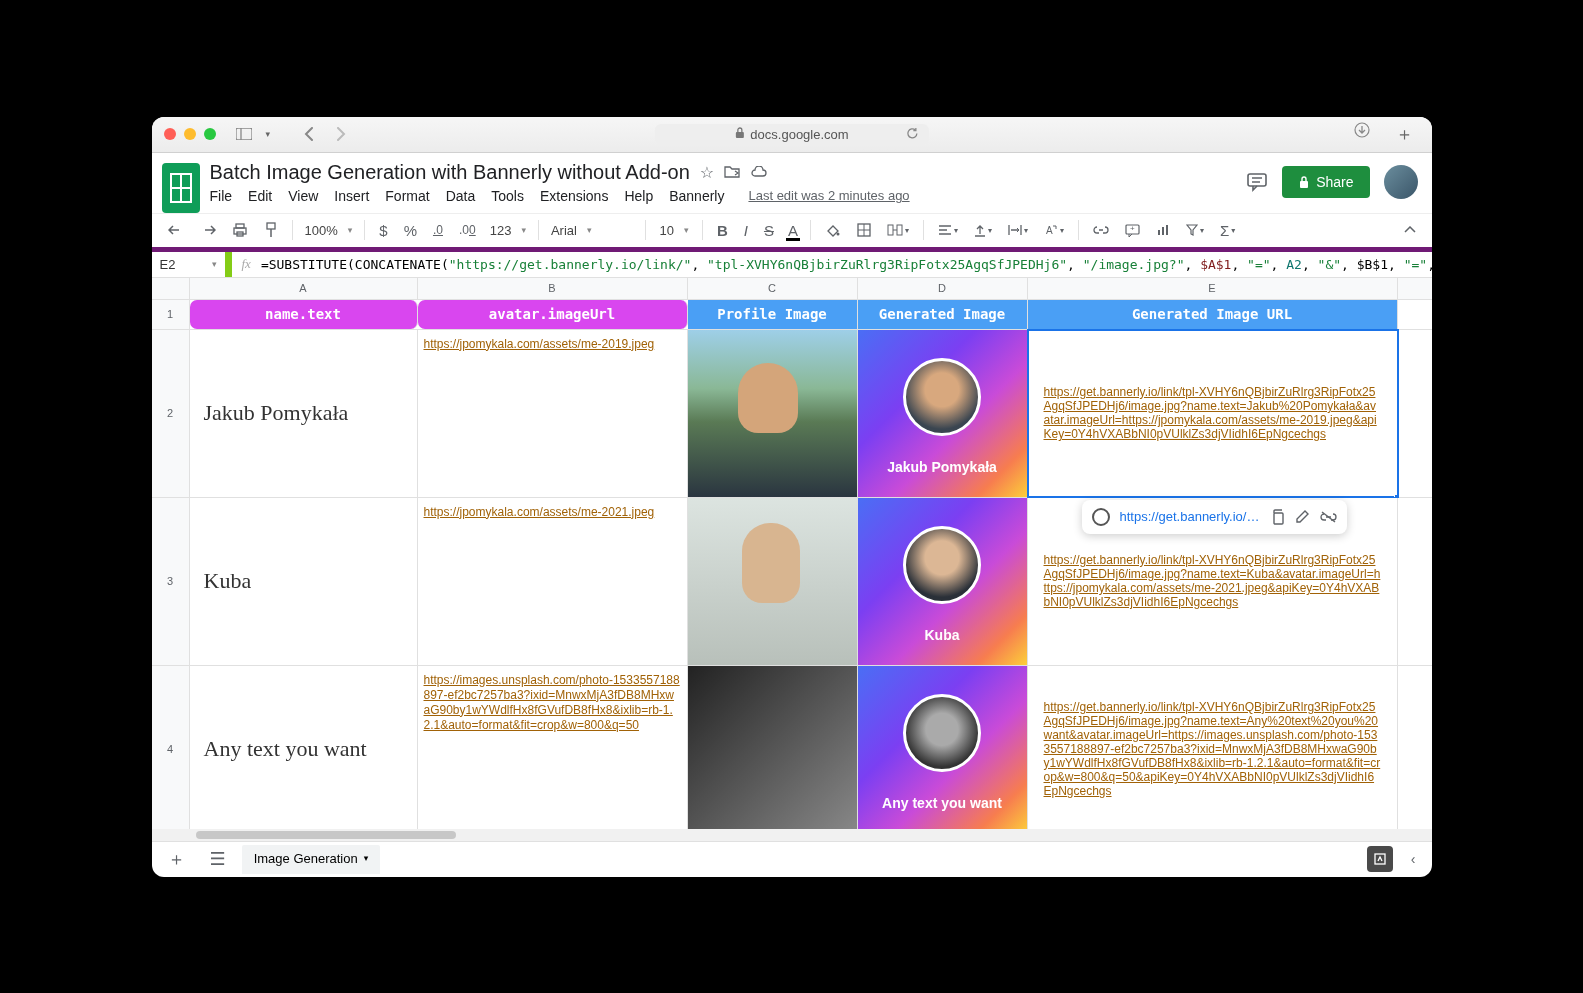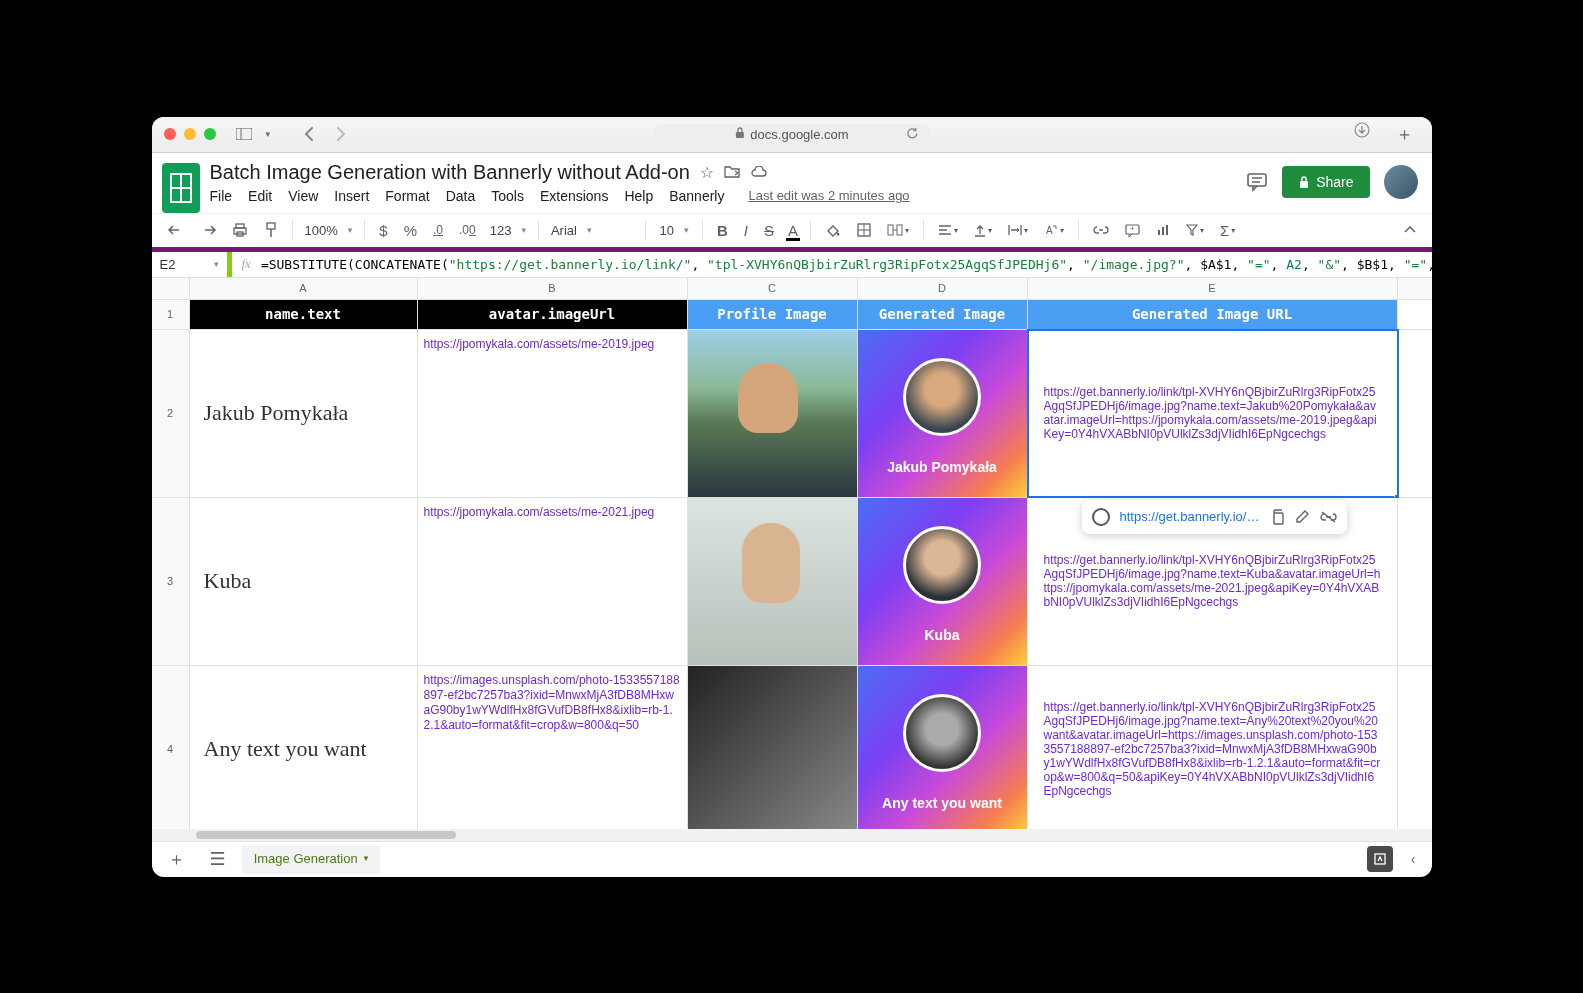--- a/index.html
+++ b/index.html
@@ -87,46 +87,46 @@
   }
   .tbtn { padding:4px 6px; color:#5f6368; font-size:15px; display:flex; align-items:center;}
   .tsep { width:1px; height:20px; background:#e0e0e0; margin:0 4px;}
   .tsel { display:flex; align-items:center; gap:4px; padding:2px 4px; font-size:13px;}
   .tsel .caret { font-size:9px; color:#888; margin-left:6px;}
   .font-color-btn { position:relative; padding:2px 4px;}
   .font-color-btn .uline { position:absolute; bottom:0; left:2px; right:2px; height:3px; background:#000;}
   .toolbar-collapse { margin-left:auto; }
   
   .formula-bar { display:flex; align-items:center; border-bottom:1px solid #e0e0e0; height:26px; font-size:13px;}
-  .name-box { width:80px; padding:0 8px; color:#333; border-right:5px solid #84cc16; height:100%; display:flex; align-items:center;}
+  .name-box { width:80px; padding:0 8px; color:#333; border-right:7px solid #84cc16; height:100%; display:flex; align-items:center;}
   .name-caret { margin-left:auto; font-size:9px; color:#888;}
   .fx-label { padding:0 10px; font-style:italic; color:#aaa; font-family:serif;}
   .formula-content { flex:1; font-family:Consolas,monospace; font-size:13px; white-space:nowrap; overflow:hidden;}
   .formula-content .fn { color:#000; }
   .formula-content .str { color:#188038; }
-  .formula-content .ref1 { color:#000000; }
+  .formula-content .ref1 { color:#7f1d1d; }
   .formula-content .ref2 { color:#0f766e; }
   .formula-content .ref3 { color:#000000; }
   
   .grid-wrap { flex:1; overflow:hidden; position:relative; display:flex; flex-direction:column;}
   .col-headers { display:flex; background:#f8f9fa; border-bottom:1px solid #e0e0e0; font-size:11px; color:#5f6368; height:22px;}
   .rownum-spacer { width:38px; border-right:1px solid #e0e0e0; background:#f8f9fa;}
   .colh { border-right:1px solid #e0e0e0; display:flex; align-items:center; justify-content:center;}
   .grid-body { flex:1; overflow:auto; position:relative;}
   .row { display:flex; border-bottom:1px solid #e0e0e0; position:relative;}
   .rownum { width:38px; background:#f8f9fa; border-right:1px solid #e0e0e0; display:flex; align-items:center; justify-content:center; font-size:11px; color:#5f6368; flex-shrink:0;}
   .cell { border-right:1px solid #e0e0e0; padding:4px 6px; font-size:13px; overflow:hidden; position:relative;}
   .hdr-row .cell { color:#fff; font-weight:600; font-family:Consolas,monospace; font-size:14px; text-align:center; display:flex; align-items:center; justify-content:center;}
-  .hdr-red { background:#000000; }
+  .hdr-red { background:#d946ef;border-radius:7px; }
   .hdr-blue { background:#4a9ff5; }
   .wA { width:228px; } .wB { width:270px; } .wC { width:170px; } .wD { width:170px; } .wE { width:370px; }
   .data-row { height:168px; }
   .hdr-row { height:30px; }
   .name-cell { font-family:'Comic Sans MS','Segoe Script',cursive; font-size:22px; color:#333; display:flex; align-items:center; padding-left:14px;}
-  .link-cell a, .url-cell a { color:#6d28d9; font-size:12px; word-break:break-all; }
+  .link-cell a, .url-cell a { color:#a16207; text-decoration:underline; font-size:12px; word-break:break-all; }
   .url-cell { display:flex; align-items:center; padding:8px 16px;}
   .link-cell { padding-top:6px; }
   .profile-img, .gen-img { width:100%; height:100%; position:relative;}
   .gen-img { background:linear-gradient(135deg,#4a6ef5 0%,#7b3ff2 35%,#c94bd8 60%,#f77d4f 85%,#fccf3a 100%);}
   .gen-avatar-circle {
     width:78px; height:78px; border-radius:50%; border:3px solid #fff;
     position:absolute; top:28px; left:50%; transform:translateX(-50%); overflow:hidden;
   }
   .gen-label { position:absolute; bottom:22px; left:0; right:0; text-align:center; color:#fff; font-weight:600; font-size:14px;}
   .photo1 { background:linear-gradient(180deg,#9ecfe8 0%,#8ab896 35%,#5a7a55 55%,#2a3540 100%); position:relative;}
@@ -146,21 +146,21 @@
     left:930px; top:200px;
   }
   .link-popup .globe { width:18px;height:18px;border:2px solid #555;border-radius:50%;position:relative;}
   .link-popup .linktxt { color:#1a73e8; font-weight:500; max-width:140px; overflow:hidden; text-overflow:ellipsis; white-space:nowrap;}
   .link-popup .pbtn { color:#5f6368; font-size:15px; }
   
   .hscroll { height:12px; background:#f1f1f1; display:flex;}
   .hscroll-thumb { width:260px; height:8px; background:#c7c7c7; border-radius:4px; margin:2px 0 0 44px;}
   .sheet-tabs { height:36px; border-top:1px solid #e0e0e0; display:flex; align-items:center; padding:0 8px; gap:8px;}
   .tab-btn { color:#5f6368; font-size:18px; padding:4px 8px;}
-  .sheet-tab { padding:6px 12px; color:#4d7c0f; font-weight:500; font-size:13px; border-bottom:2px solid transparent; display:flex; align-items:center; gap:6px;}
+  .sheet-tab { padding:6px 12px; color:#000000; font-weight:500; font-size:13px; border-bottom:2px solid transparent; display:flex; align-items:center; gap:6px;}
   .sheet-tab.active { background:#f1f3f4; border-radius:2px 2px 0 0;}
   .sheet-tab .caret { font-size:9px;}
   .tabs-right { margin-left:auto; display:flex; gap:10px; align-items:center;}
   .explore-btn { width:26px;height:26px; background:#4a4a4a; border-radius:4px; color:#fff; display:flex;align-items:center;justify-content:center; font-size:14px;}
   svg { display:block; }
 </style>
 </head>
 <body>
 
 <div class="window">

